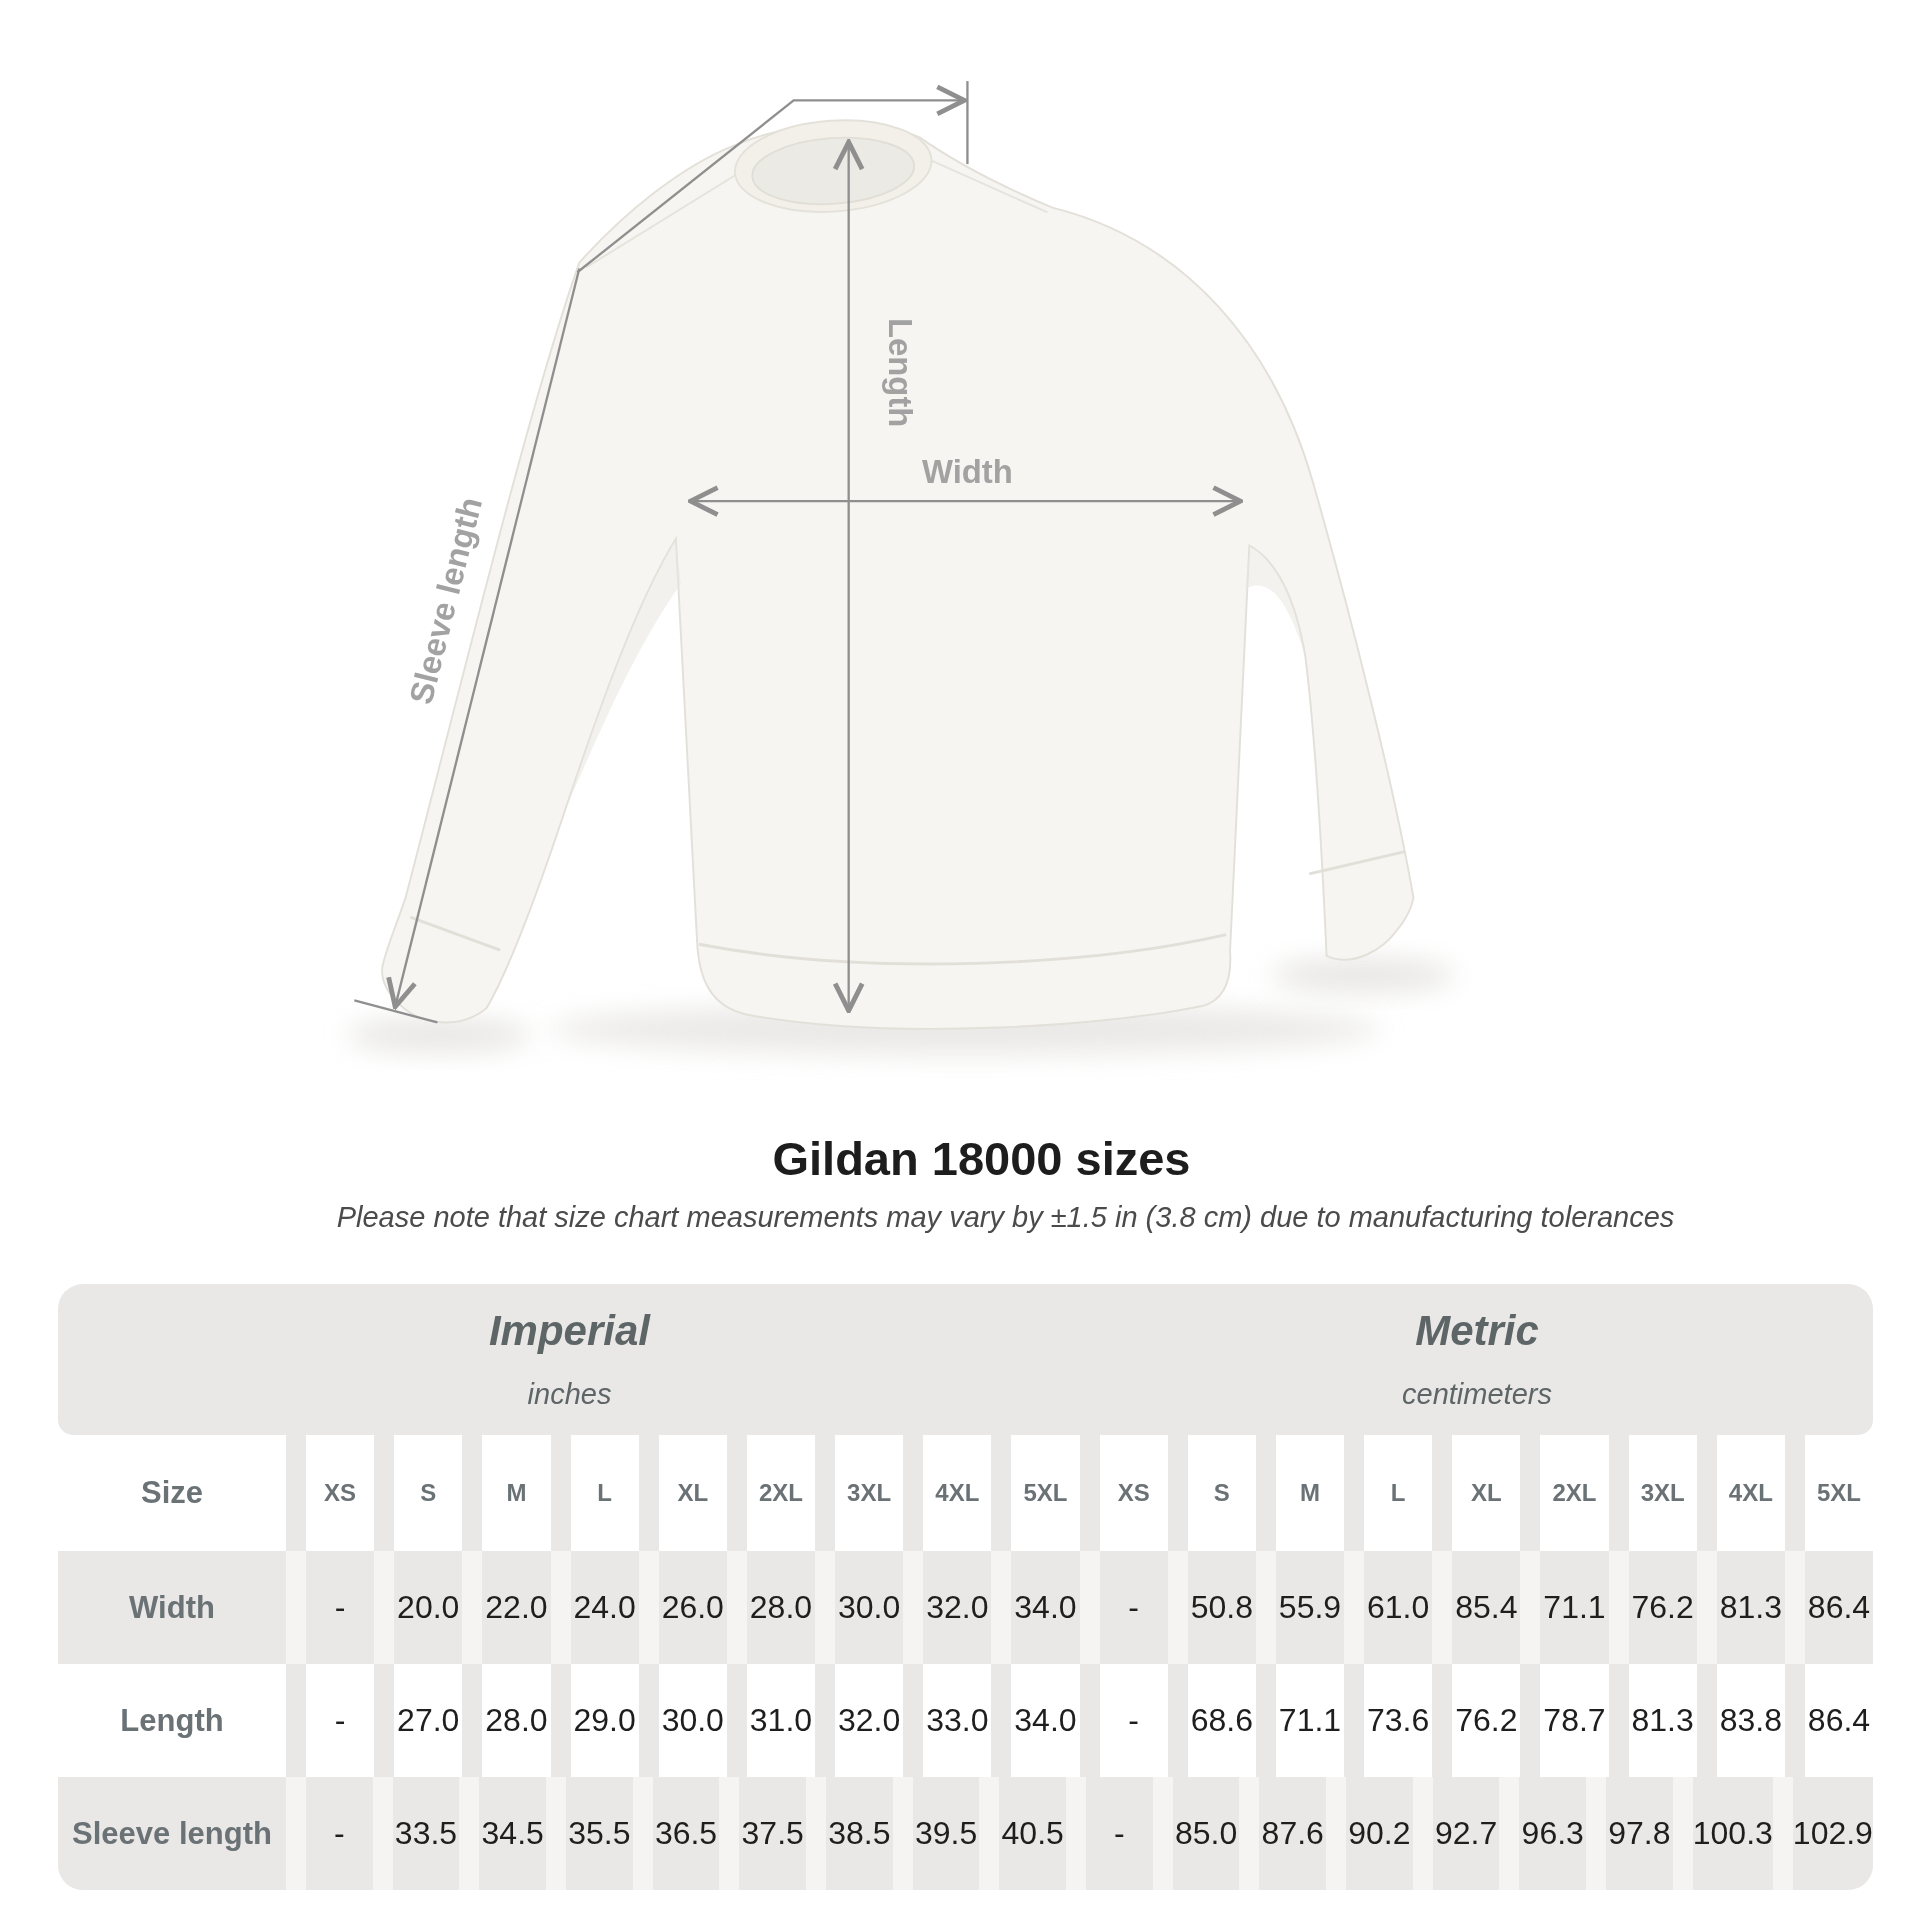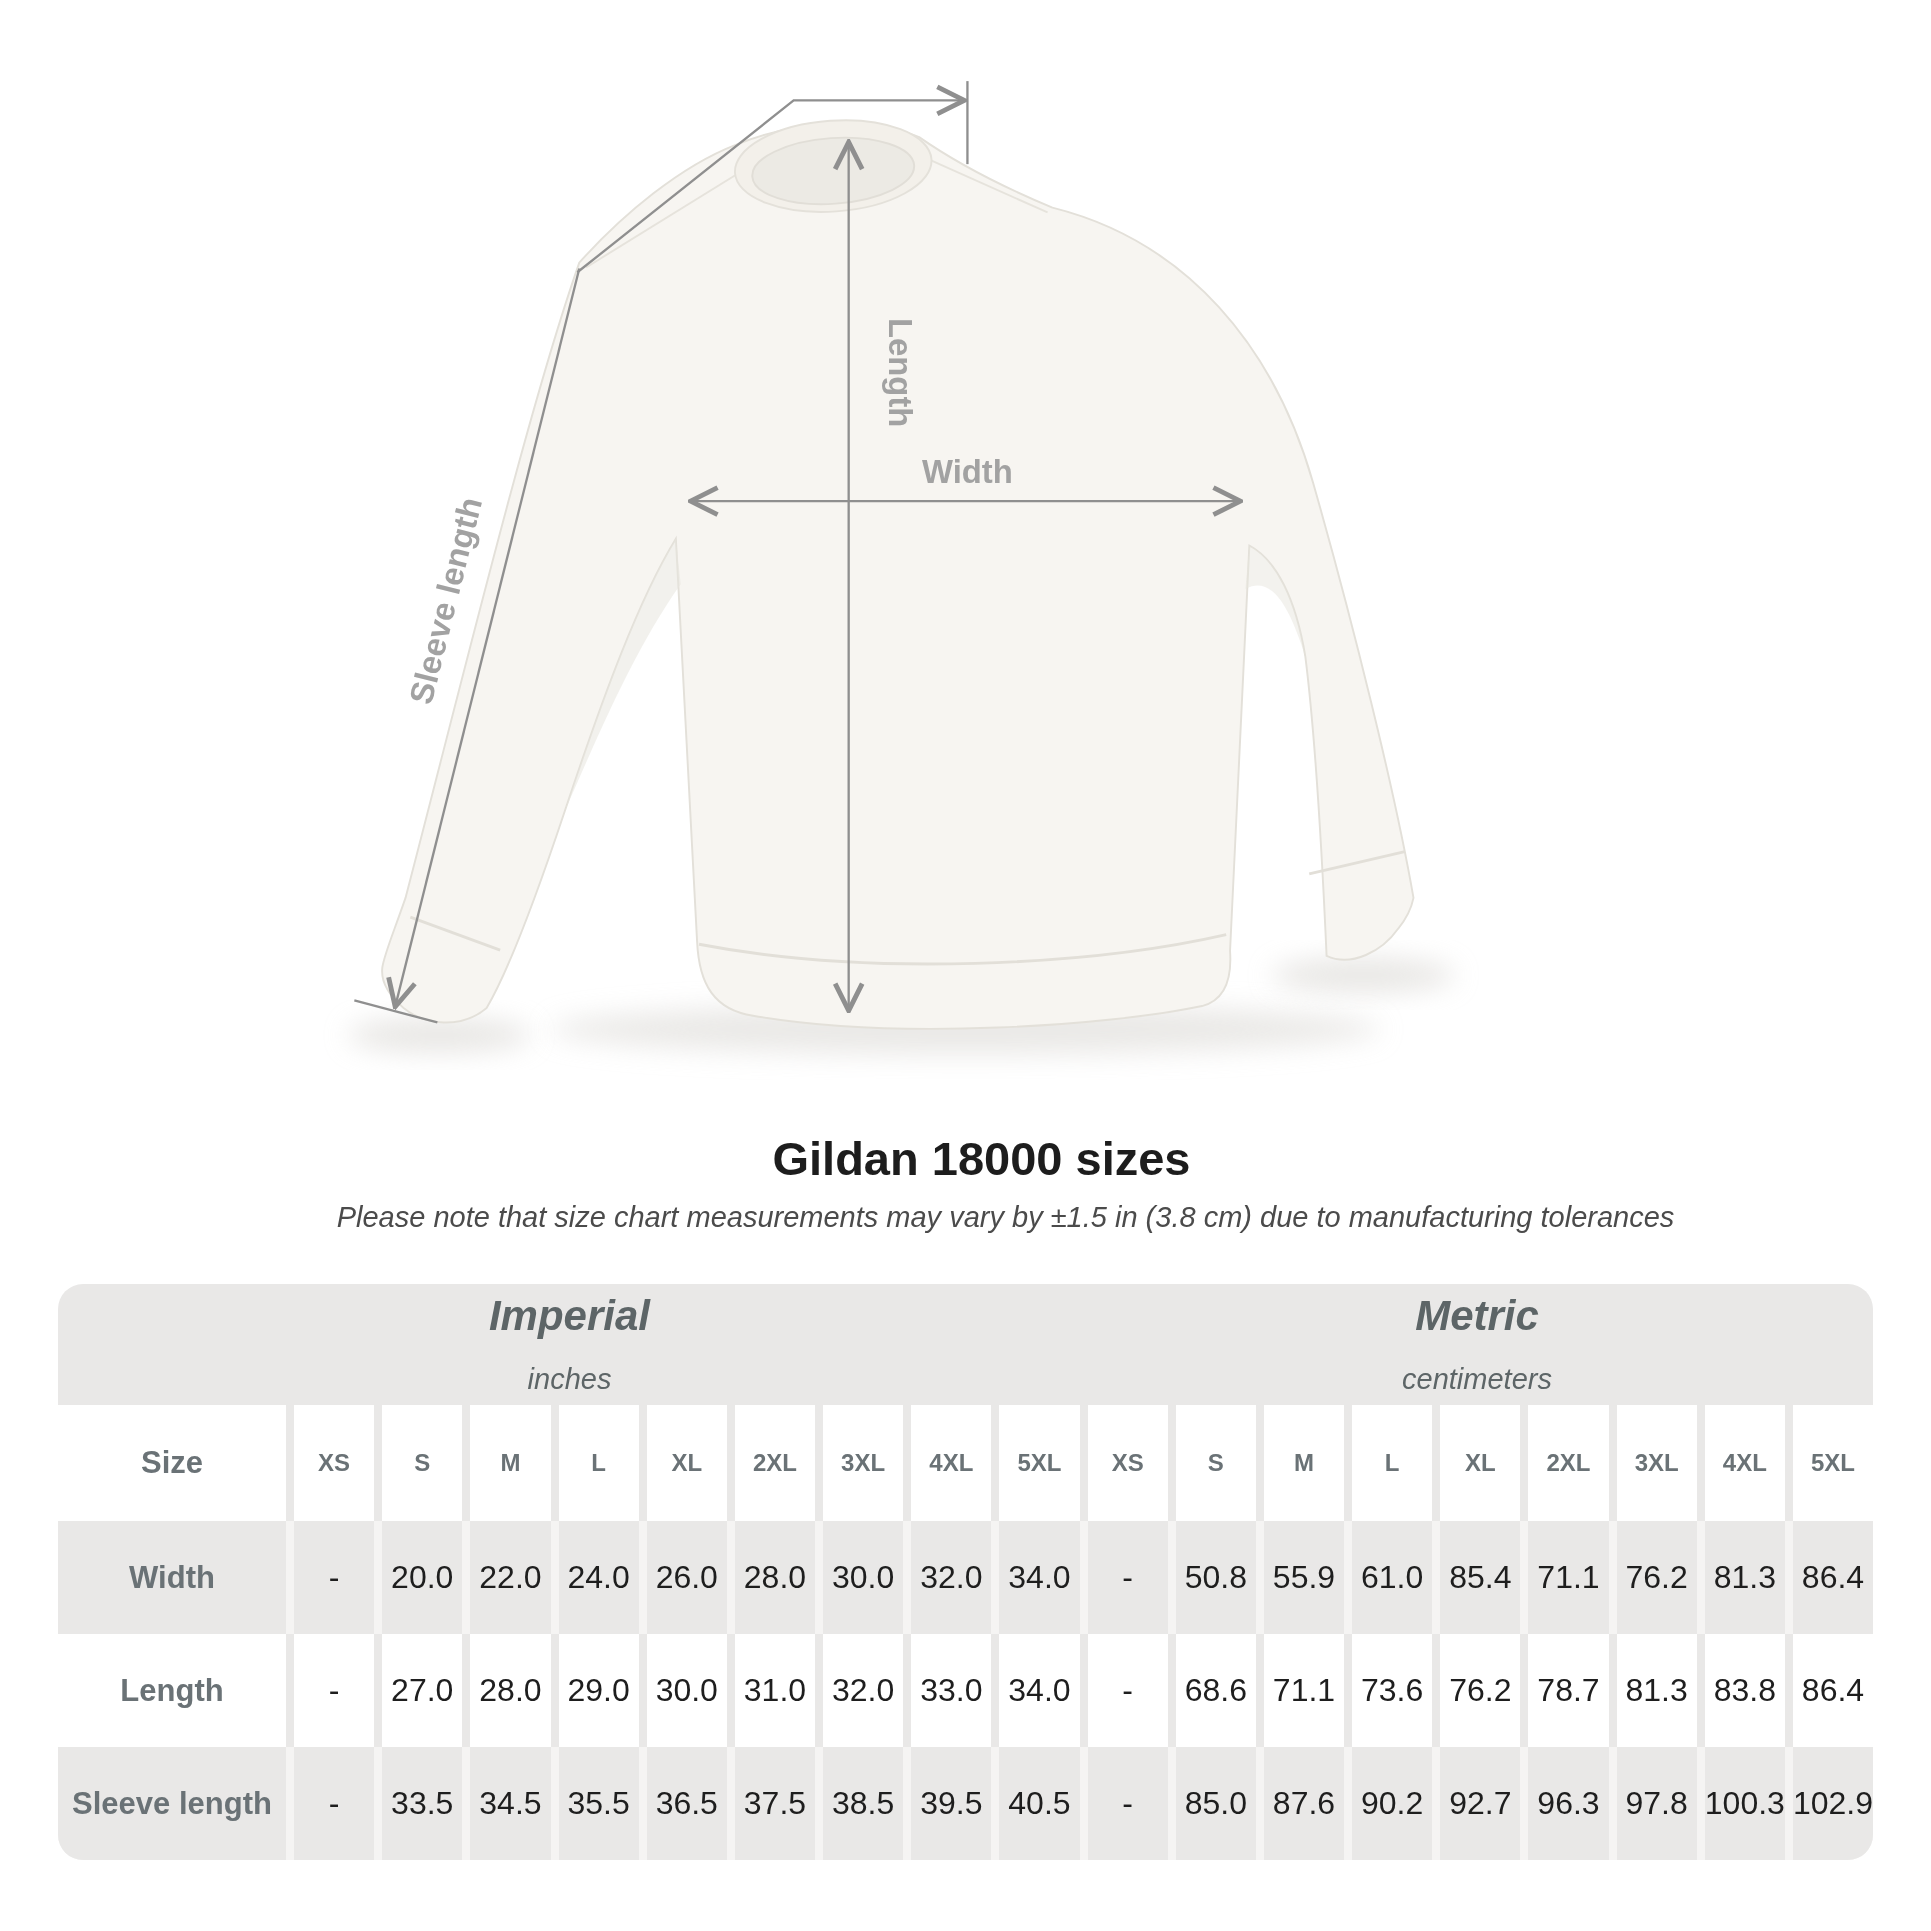--- a/index.html
+++ b/index.html
@@ -5,27 +5,27 @@
   html,body{margin:0;padding:0;background:#fff;}
   .page{position:relative;width:1931px;height:1931px;background:#ffffff;overflow:hidden;
         font-family:"Liberation Sans","DejaVu Sans",sans-serif;}
   .diagram-wrap{position:absolute;top:0;left:0;width:1931px;height:1120px;}
   .title{position:absolute;top:1132px;left:16px;width:1931px;text-align:center;
          font-size:47px;font-weight:bold;color:#1d1d1d;line-height:1.15;}
   .subtitle{position:absolute;top:1201px;left:0;width:1931px;text-align:center;
             font-size:29px;font-style:italic;color:#4b4b4b;padding-left:40px;}
   .size-table{position:absolute;top:1284px;left:58px;width:1815px;border-radius:25px;
               overflow:hidden;}
-  .band{display:flex;height:121px;background:#e9e8e7;}
+  .band{display:flex;height:151px;background:#e9e8e7;border-radius:15px;}
   .band-sec{display:flex;flex-direction:column;align-items:center;justify-content:center;}
   .band-sec.imperial{width:1023px;}
   .band-sec.metric{width:792px;}
   .band-label{font-size:42px;font-weight:bold;font-style:italic;color:#5d6567;line-height:1.1;}
   .band-sub{font-size:29px;font-style:italic;color:#5d6567;margin-top:23px;}
-  .trow{display:flex;gap:8px;}
+  .trow{display:flex;gap:20px;}
   .trow.white{background:#e9e8e7;}
   .trow.white .cell{background:#ffffff;}
   .trow.gray{background:#f5f4f3;}
   .trow.gray .cell{background:#e9e8e7;}
   .trow.header{height:116px;}
   .trow.data{height:113px;}
   .cell{display:flex;align-items:center;justify-content:center;}
   .cell.lab{flex:0 0 228px;font-size:31px;font-weight:bold;color:#6a7276;}
   .cell.val{flex:1 1 0;font-size:32px;color:#1e1e1e;}
   .cell.szh{flex:1 1 0;font-size:24px;font-weight:bold;color:#6a7276;}

